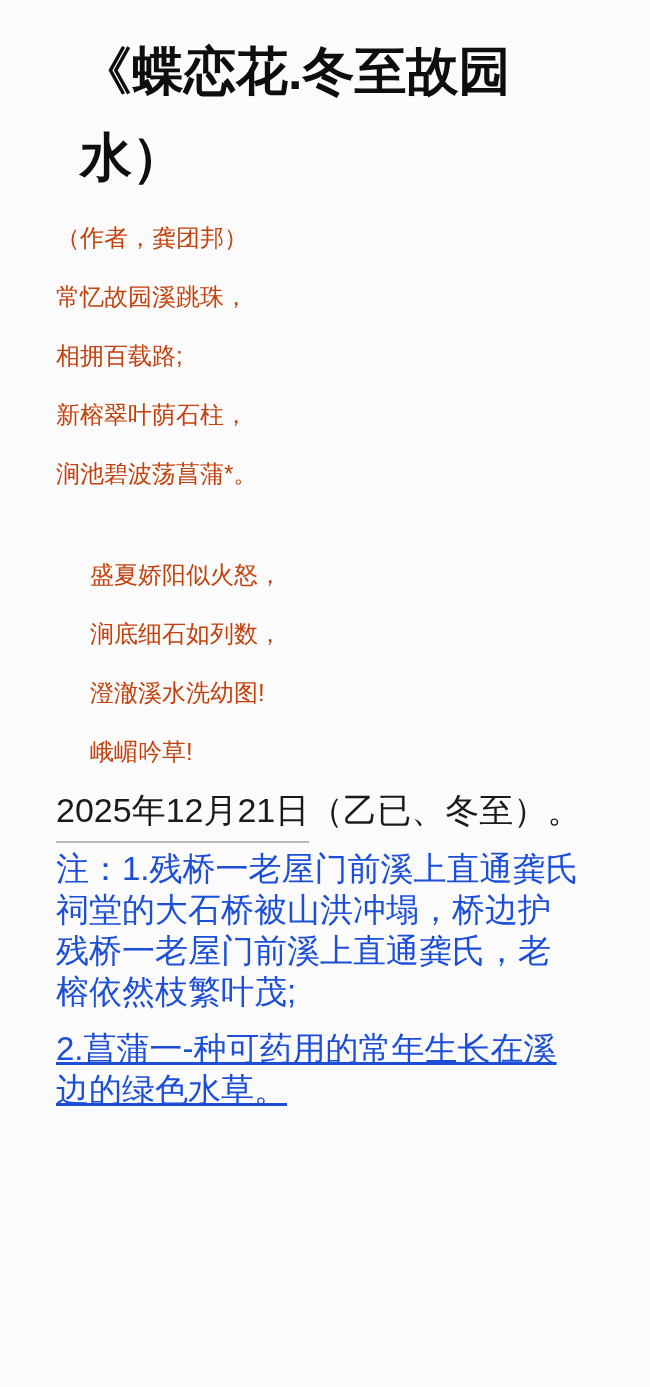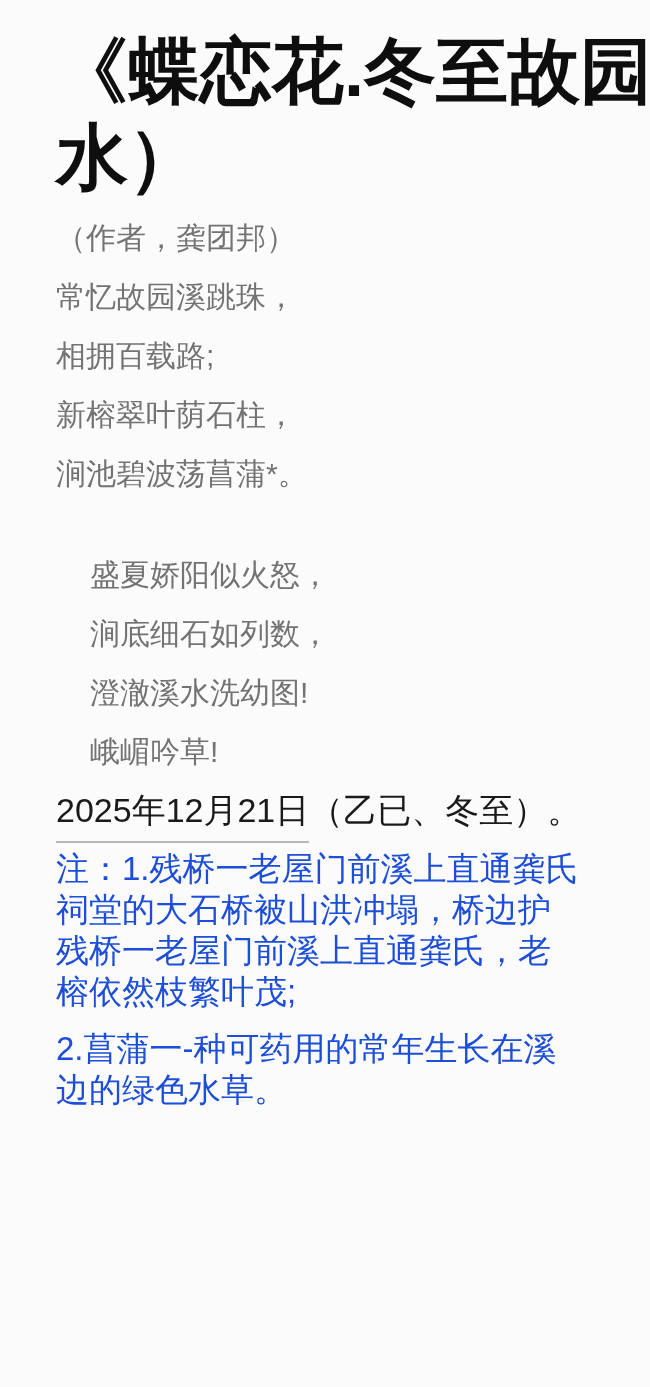--- a/index.html
+++ b/index.html
@@ -14,34 +14,35 @@
     font-family: "Liberation Sans", sans-serif;
   }
   .doc {
     box-sizing: border-box;
     width: 650px;
     height: 1387px;
     padding: 28px 40px 0 56px;
     color: #161616;
   }
   .title {
-    font-size: 72px;
+    font-size: 52px;
     line-height: 86px;
     font-weight: 700;
     color: #0e0e0e;
     letter-spacing: 0;
+    margin-left: 24px;
   }
   .title-line {
     white-space: nowrap;
   }
   .poem-line {
-    font-size: 30px;
+    font-size: 24px;
     line-height: 59px;
     white-space: nowrap;
-    color: #737373;
+    color: #c2410c;
   }
   .author-line {
     margin-top: 8px;
   }
   .stanza-2 {
     margin-top: 42px;
     margin-left: 34px;
   }
   .date-line {
     font-size: 34px;
@@ -56,20 +57,21 @@
   .note-para {
     font-size: 33px;
     line-height: 41px;
     color: #1d4ed8;
   }
   .note-para-1 {
     margin-top: 8px;
   }
   .note-para-2 {
     margin-top: 16px;
+    text-decoration: underline;
   }
   .note-line {
     white-space: nowrap;
   }
 </style>
 </head>
 <body>
 
 <div class="doc">
 

